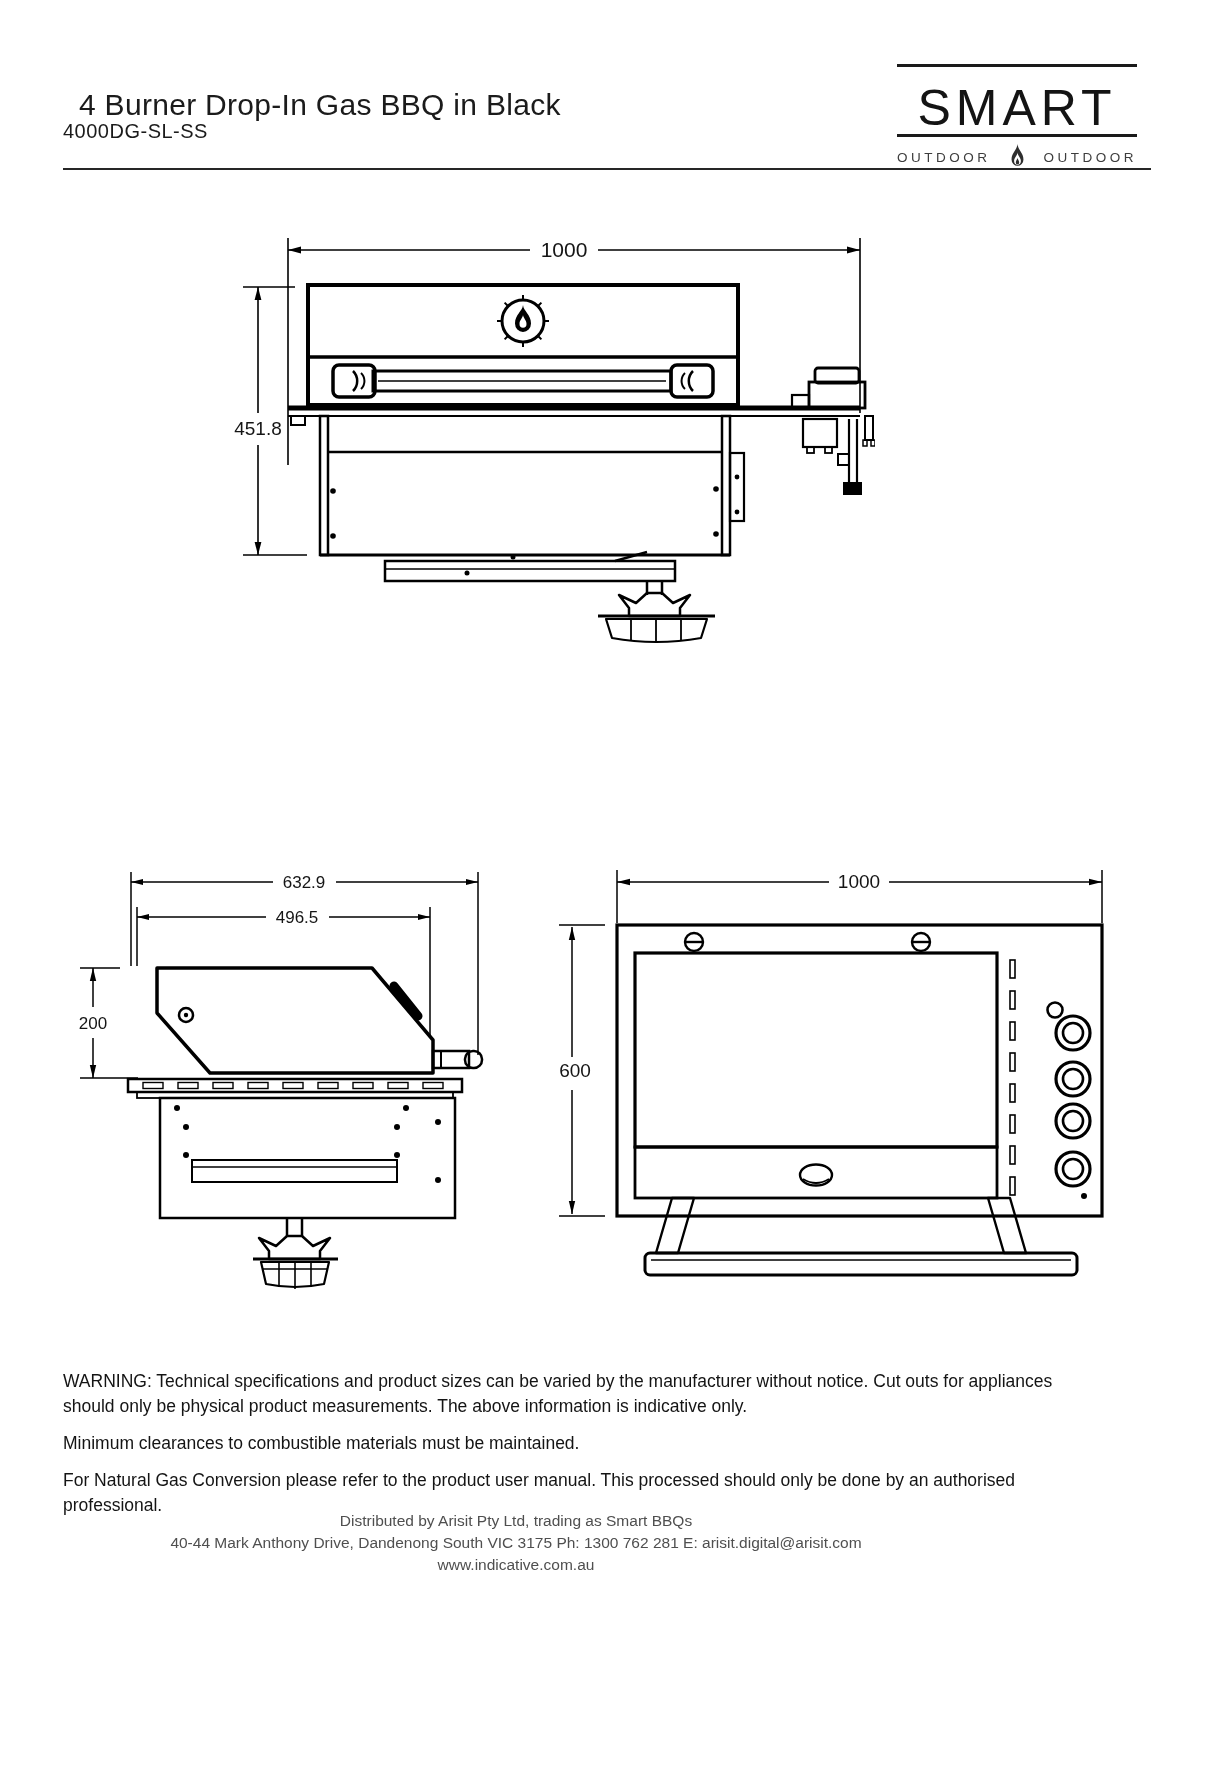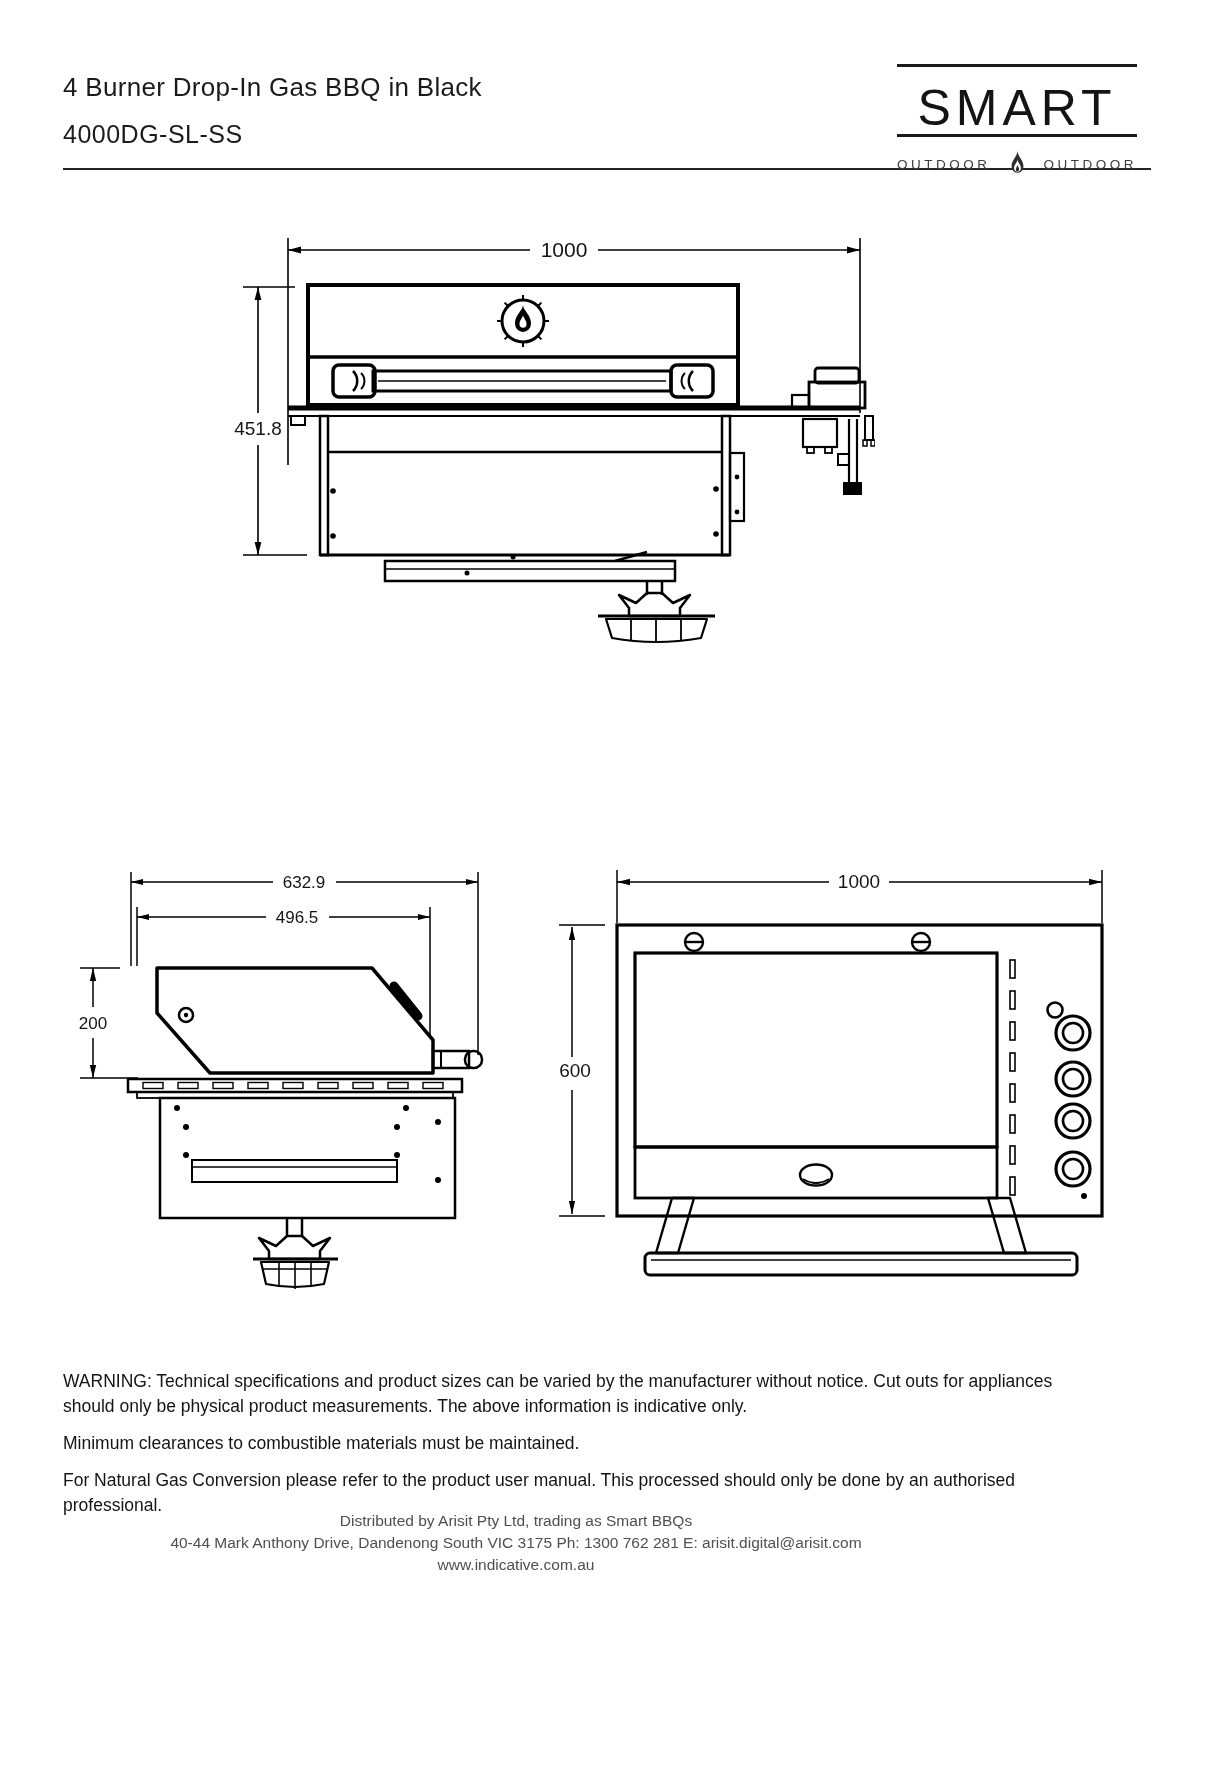--- a/index.html
+++ b/index.html
@@ -8,39 +8,39 @@
     width: 1214px;
     height: 1771px;
     background: #ffffff;
     font-family: "Liberation Sans", sans-serif;
     color: #1b1b1b;
     overflow: hidden;
   }
   
   .page-title {
     position: absolute; left: 63px; top: 72px;
-    font-size: 26px; font-weight: 400; letter-spacing: 0.3px; margin: 0;
+    font-size: 30px; font-weight: 400; letter-spacing: 0.3px; margin: 16px;
   }
   .model-number {
     position: absolute; left: 63px; top: 120px;
-    font-size: 25px; font-weight: 400; letter-spacing: 0.5px;
+    font-size: 20px; font-weight: 400; letter-spacing: 0.5px;
   }
   .header-rule {
     position: absolute; left: 63px; top: 168px;
     width: 1088px; height: 2px; background: #262626;
   }
   .brand-logo { position: absolute; left: 897px; top: 64px; width: 240px; }
   .logo-rule { width: 100%; height: 3px; background: #1a1a1a; }
   .logo-brand {
     font-size: 50px; letter-spacing: 5px; line-height: 52px;
     text-align: center; color: #141414; padding: 15px 0 0 0;
   }
   .logo-tagline {
     display: flex; align-items: center; justify-content: space-between;
-    margin-top: 14px; font-size: 13.5px; letter-spacing: 3.5px; color: #3d3d3d;
+    margin-top: 7px; font-size: 13.5px; letter-spacing: 3.5px; color: #3d3d3d;
   }
   
   .drawing { position: absolute; }
   .drawing-front { left: 215px; top: 225px; }
   .drawing-side { left: 60px; top: 770px; text-align: center; }
   .drawing-installed { left: 545px; top: 770px; }
   svg line, svg path, svg rect, svg circle, svg ellipse {
     stroke: #000; fill: none;
   }
   svg .fill { fill: #000; stroke: none; }

